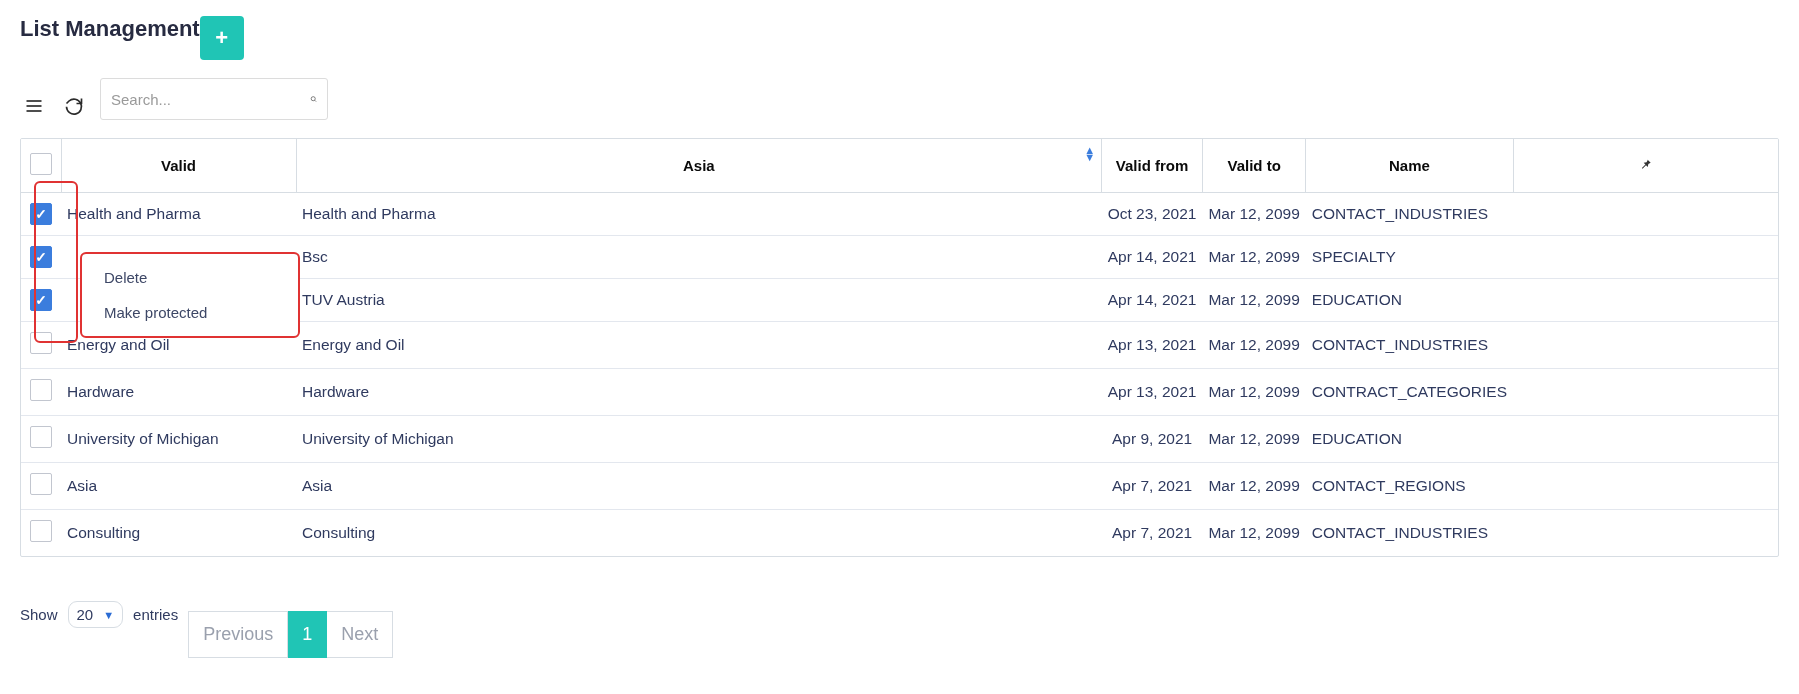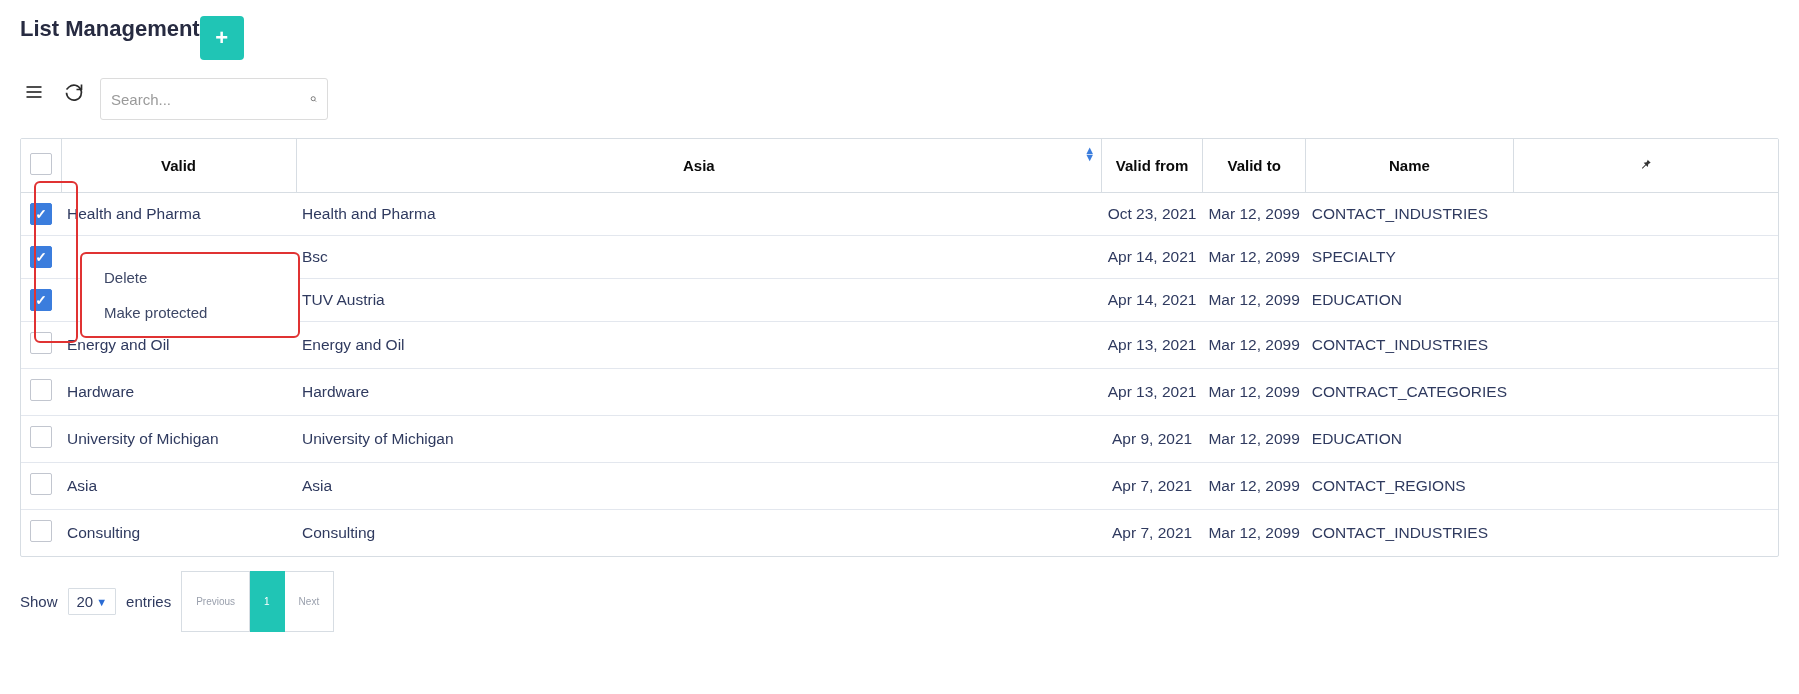--- a/index.html
+++ b/index.html
@@ -10,21 +10,21 @@
       background: #fff;
       padding: 16px 20px;
     }
     .header { display: flex; align-items: flex-start; justify-content: flex-start; }
     .page-title { font-size: 22px; font-weight: 600; color: #272b41; }
     .add-btn {
       width: 44px; height: 44px; border: none; border-radius: 4px;
       background: #20c5b5; color: #fff; font-size: 22px; font-weight: bold;
       cursor: pointer; display: flex; align-items: center; justify-content: center;
     }
-    .toolbar { display: flex; align-items: flex-start; gap: 12px; margin: 18px 0 18px 0; }
+    .toolbar { display: flex; align-items: flex-end; gap: 12px; margin: 18px 0 18px 0; }
     .icon-btn { background: none; border: none; cursor: pointer; padding: 4px; display:flex; }
     .search-wrap {
       display: flex; align-items: center; border: 1px solid #dcdcdc;
       border-radius: 3px; padding: 0 10px; height: 42px; width: 228px;
     }
     .search-wrap input {
       border: none; outline: none; flex: 1; font-size: 15px; color: #555;
       background: transparent;
     }
     .search-wrap input::placeholder { color: #9a9a9a; }
@@ -63,24 +63,24 @@
       position: absolute; left: 60px; top: 236px;
       background: #fff; border: 2px solid #e03232; border-radius: 6px;
       min-width: 220px; padding: 6px 0; z-index: 20;
     }
     .ctx-item { padding: 9px 22px; color: #3d4766; cursor: pointer; font-size: 15px; }
     .highlight-box {
       position: absolute; left: 14px; top: 165px; width: 44px; height: 162px;
       border: 2px solid #e03232; border-radius: 6px; pointer-events: none; z-index: 15;
     }
     .footer { display:flex; justify-content:flex-start; align-items:center; gap:10px; margin-top:14px; font-size:15px; color:#2f3a5f; }
-    .entries-select { display:flex; align-items:center; border:1px solid #d7dde3; padding:4px 8px; border-radius:1px; gap:3px; cursor:pointer; }
+    .entries-select { display:flex; align-items:center; border:1px solid #d7dde3; padding:4px 8px; border-radius:9px; gap:10px; cursor:pointer; }
     .entries-select .caret { color:#2b6cd4; font-size:11px; }
     .pager { display:flex; }
-    .page-btn { border:1px solid #d7dde3; padding:24px 14px; color:#9aa0ad; background:#fff; font-size:10px; cursor:pointer; }
+    .page-btn { border:1px solid #d7dde3; padding:12px 14px; color:#9aa0ad; background:#fff; font-size:18px; cursor:pointer;margin-top:40px; }
     .page-btn.active { background:#20c5b5; color:#fff; border-color:#20c5b5; }
     .page-btn + .page-btn { border-left:none; }
     .container { position: relative; }
     .pin-icon { color:#333; }
     .svg-icon { width:20px; height:20px; stroke:#2b2b2b; stroke-width:2; fill:none; }
   </style>
 </head>
 <body>
 
 <div class="container">

